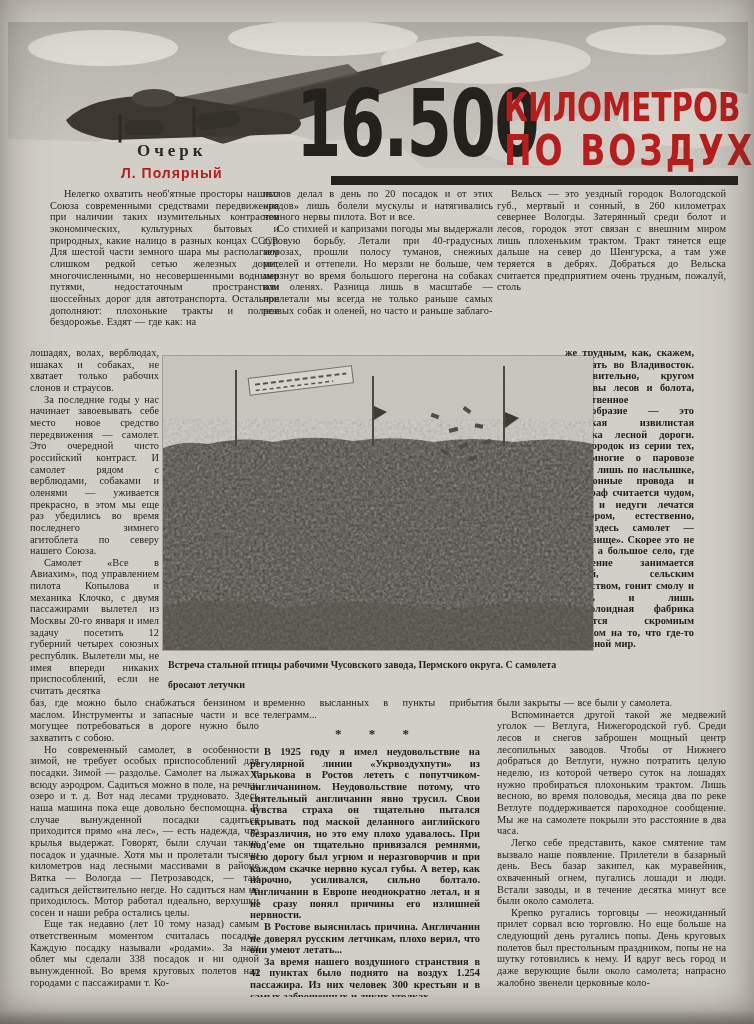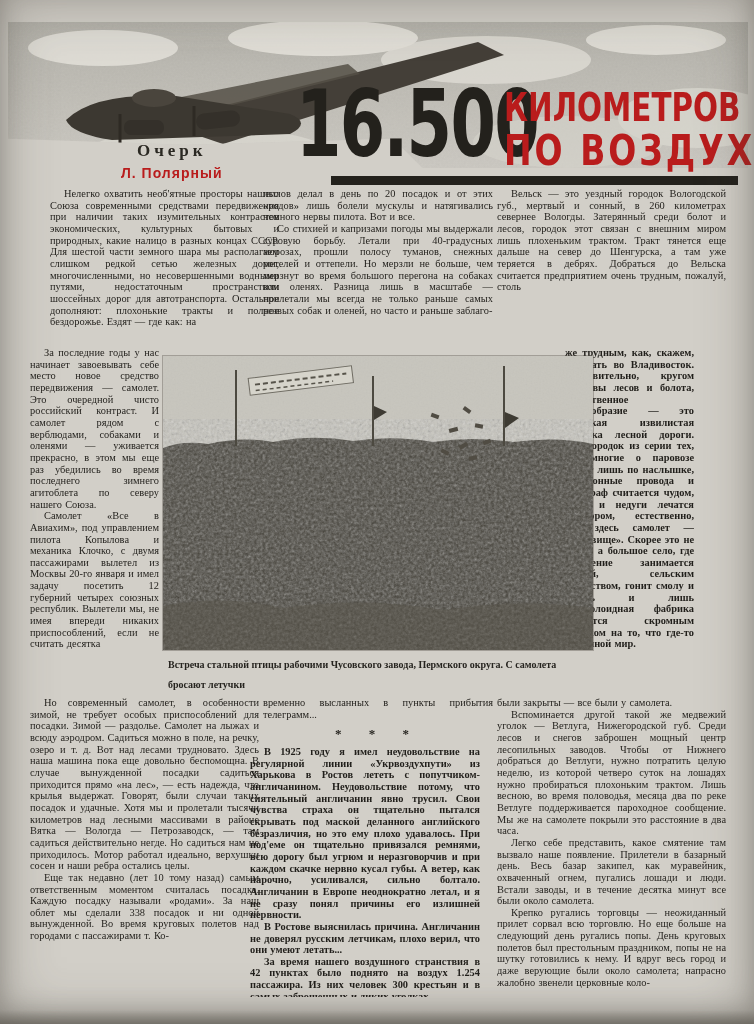--- a/index.html
+++ b/index.html
@@ -138,24 +138,26 @@
   <div class="title-words">
     <div class="title-word1">КИЛОМЕТРОВ</div>
     <div class="title-word2">ПО ВОЗДУХУ</div>
   </div>
   <div class="title-bar"></div>
 
   <div class="tblock" id="col1-top">
       <p class="ind">Нелегко охватить необ'ятные просторы нашего Союза современными средствами передвижения при наличии таких изумительных контрастов экономических, культурных бытовых и природных, какие налицо в разных концах СССР. Для шестой части земного шара мы располагаем слишком редкой сетью железных дорог, многочисленными, но несовершенными водными путями, недостаточным пространством шоссейных дорог для автотранспорта. Остальное дополняют: плохонькие тракты и полное бездорожье. Ездят — где как: на</p>
     </div>
   <div class="tblock" id="col1-narrow">
+      <p>лошадях, волах, верблюдах, ишаках и собаках, не хватает только рабочих слонов и страусов.</p>
       <p class="ind">За последние годы у нас начинает завоевывать себе место новое средство передвижения — самолет. Это очередной чисто российский контраст. И самолет рядом с верблюдами, собаками и оленями — уживается прекрасно, в этом мы еще раз убедились во время последнего зимнего агитоблета по северу нашего Союза.</p>
       <p class="ind">Самолет «Все в Авиахим», под управлением пилота Копылова и механика Клочко, с двумя пассажирами вылетел из Москвы 20-го января и имел задачу посетить 12 губерний четырех союзных республик. Вылетели мы, не имея впереди никаких приспособлений, если не считать десятка</p>
     </div>
   <div class="tblock" id="col1-bottom">
+      <p>баз, где можно было снабжаться бензином и маслом. Инструменты и запасные части и все могущее потребоваться в дороге нужно было захватить с собою.</p>
       <p class="ind">Но современный самолет, в особенности зимой, не требует особых приспособлений для посадки. Зимой — раздолье. Самолет на лыжах и всюду аэродром. Садиться можно в поле, на речку, озеро и т. д. Вот над лесами трудновато. Здесь наша машина пока еще довольно беспомощна. В случае вынужденной посадки садиться приходится прямо «на лес», — есть надежда, что крылья выдержат. Говорят, были случаи таких посадок и удачные. Хотя мы и пролетали тысячи километров над лесными массивами в районе Вятка — Вологда — Петрозаводск, — там садиться действительно негде. Но садиться нам не приходилось. Мотор работал идеально, верхушки сосен и наши ребра остались целы.</p>
       <p class="ind">Еще так недавно (лет 10 тому назад) самым ответственным моментом считалась посадка. Каждую посадку называли «родами». За наш облет мы сделали 338 посадок и ни одной вынужденной. Во время круговых полетов над городами с пассажирами т. Ко-</p>
     </div>
 
   <div class="tblock" id="col2-top">
       <p>пылов делал в день по 20 посадок и от этих «родов» лишь болели мускулы и натягивались немного нервы пилота. Вот и все.</p>
       <p class="ind">Со стихией и капризами погоды мы выдержали суровую борьбу. Летали при 40-градусных морозах, прошли полосу туманов, снежных метелей и оттепели. Но мерзли не больше, чем мерзнут во время большого перегона на собаках или оленях. Разница лишь в масштабе — прилетали мы всегда не только раньше самых резвых собак и оленей, но часто и раньше заблаго-</p>
     </div>
   <div class="tblock" id="col2-lead">
       <p>временно высланных в пункты прибытия телеграмм...</p>

